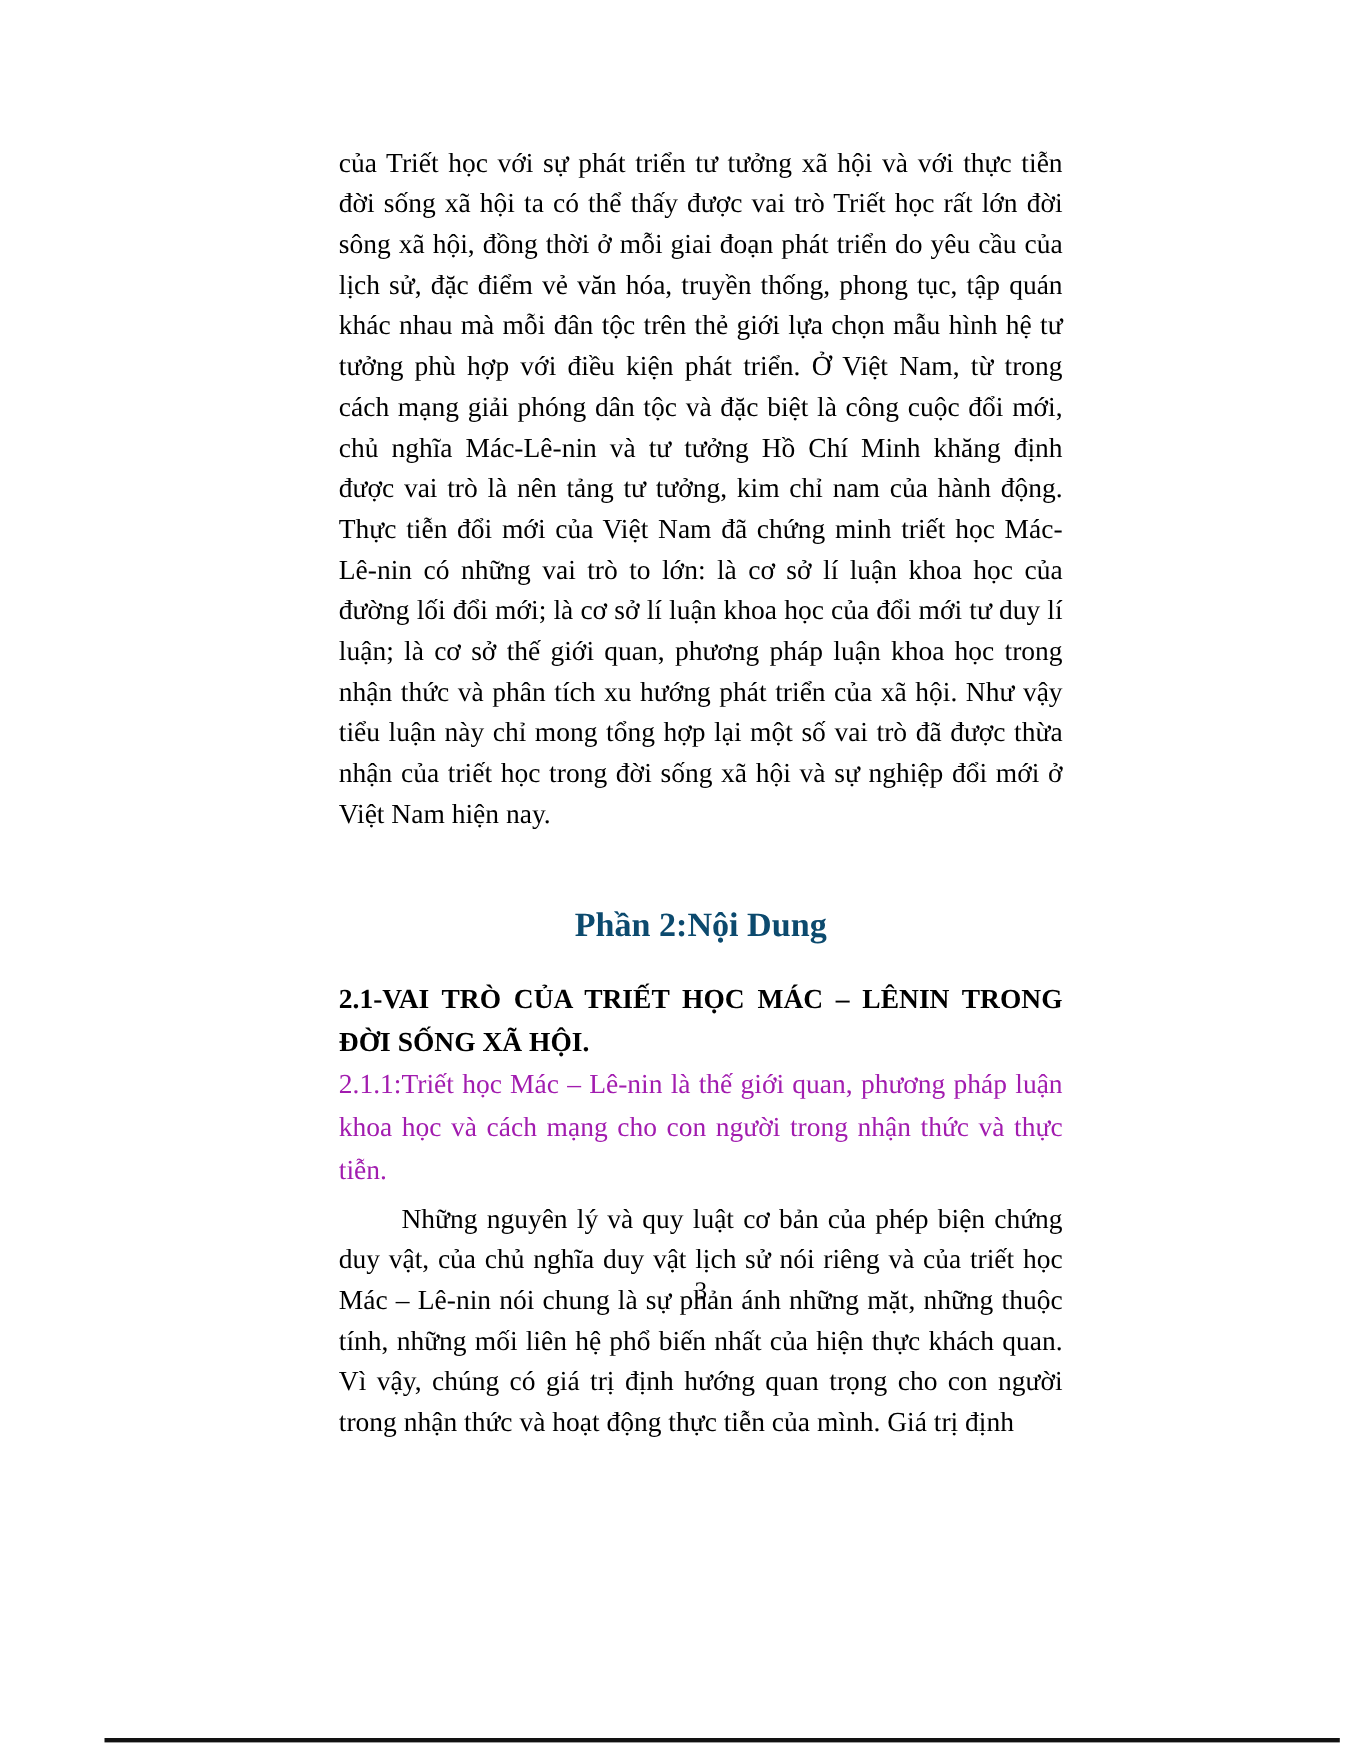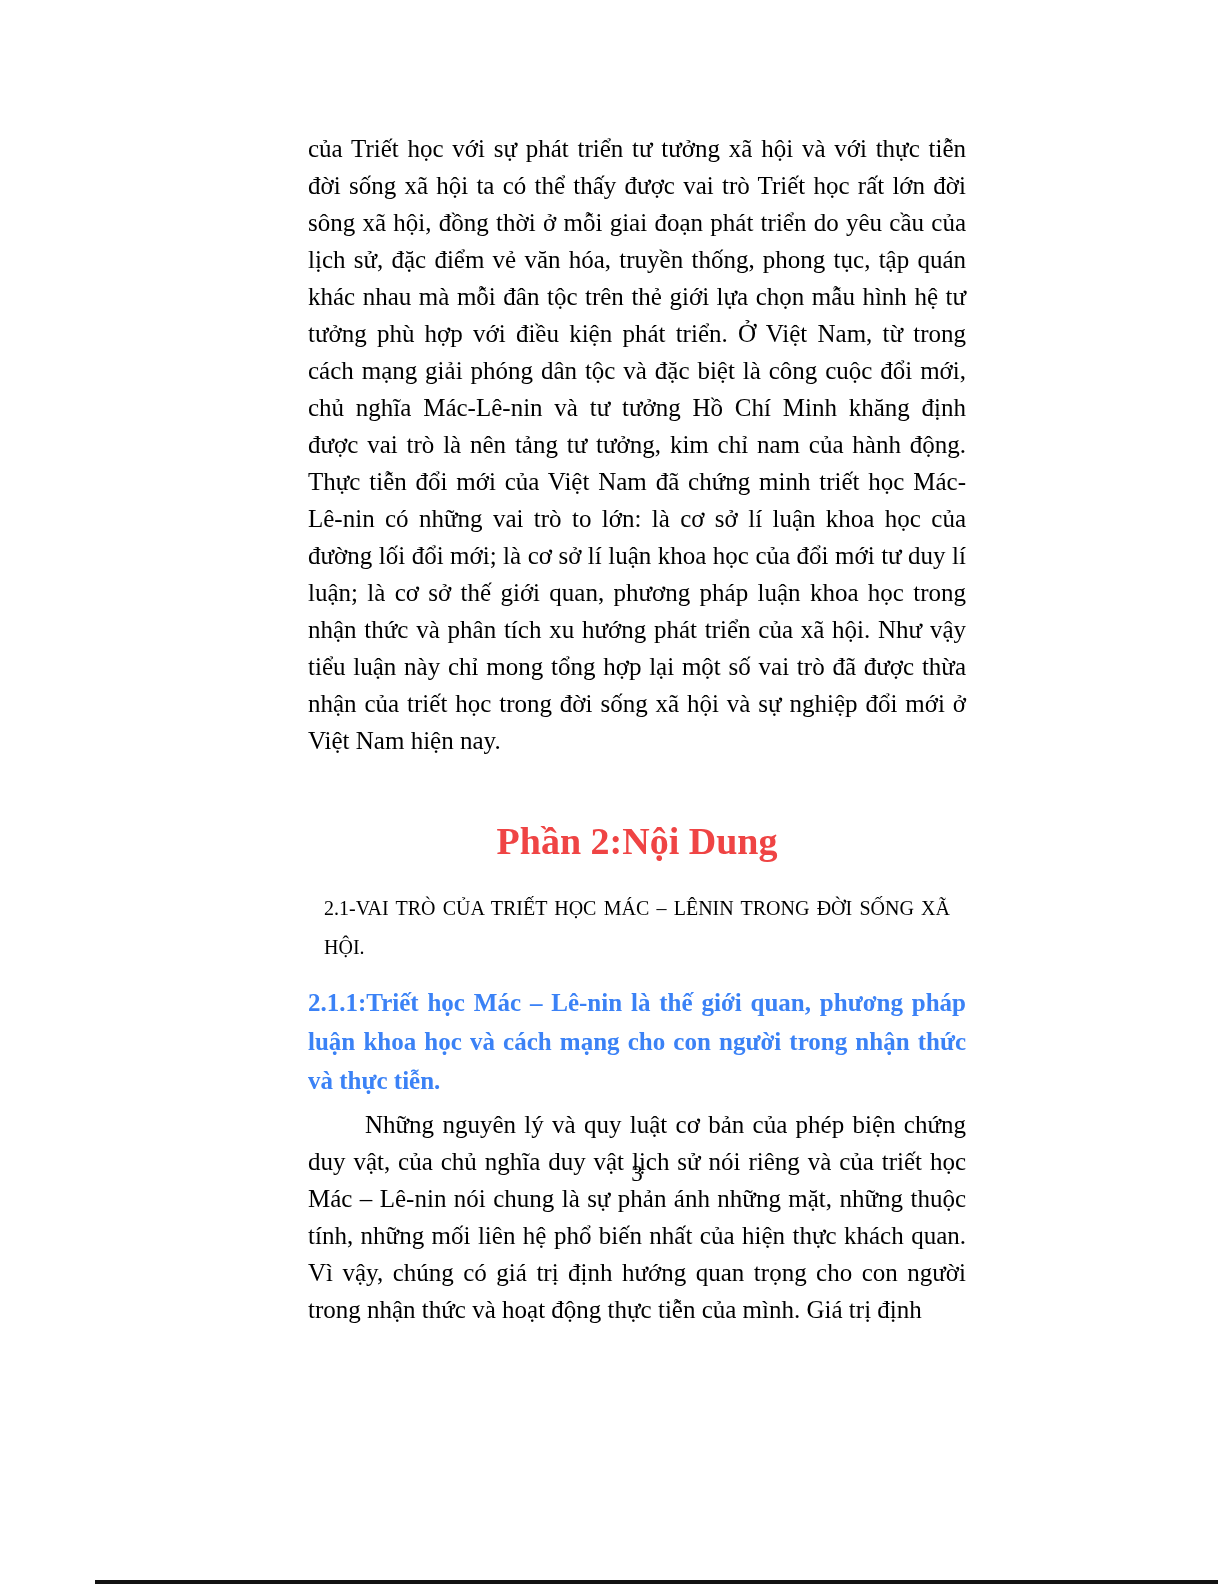--- a/index.html
+++ b/index.html
@@ -23,42 +23,42 @@
     width: 658px;
   }
   .body-text {
     font-size: 25px;
     line-height: 37px;
     text-align: justify;
     margin: 0;
     color: #000000;
   }
   .part-heading {
-    font-size: 38px;
+    font-size: 31px;
     line-height: 44px;
     font-weight: bold;
     text-align: center;
     margin: 60px 0 26px 0;
-    color: #ef4444;
+    color: #0c4a6e;
   }
   .section-heading {
-    font-size: 20px;
+    font-size: 25px;
     line-height: 39px;
-    font-weight: normal;
+    font-weight: bold;
     text-align: justify;
-    margin: 16px;
+    margin: 0;
     color: #000000;
   }
   .subsection-heading {
     font-size: 25px;
     line-height: 39px;
-    font-weight: bold;
+    font-weight: normal;
     text-align: justify;
     margin: 0;
-    color: #3b82f6;
+    color: #a21caf;
   }
   .indented {
     text-indent: 57px;
     margin-top: 6px;
   }
   .page-number {
     position: absolute;
     left: 308px;
     width: 658px;
     top: 1160px;

